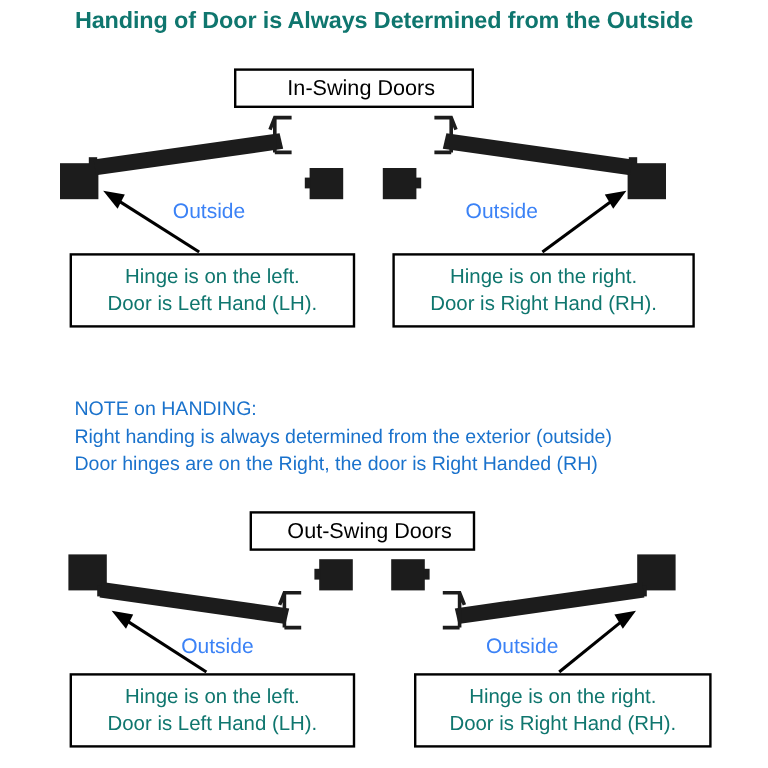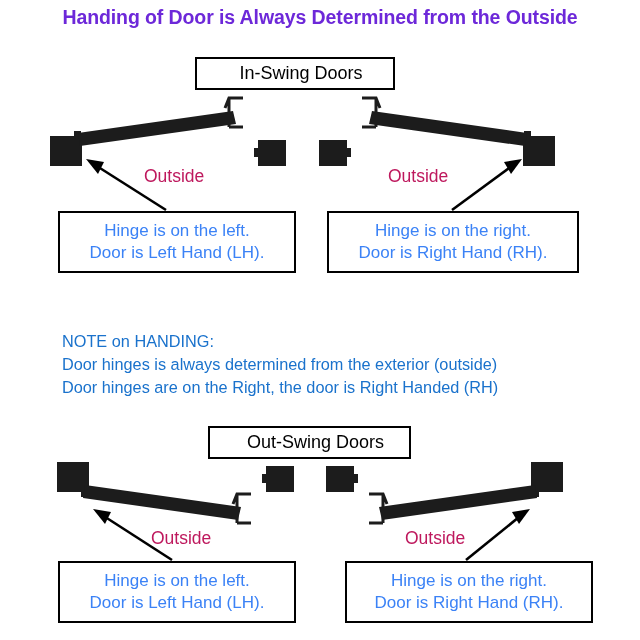--- a/index.html
+++ b/index.html
@@ -25,65 +25,65 @@
   
   .title {
     position: absolute;
     left: 0;
     top: 6px;
     width: 640px;
     text-align: center;
     font-size: 19.5px;
     font-weight: bold;
     letter-spacing: -0.1px;
-    color: #6d28d9;
+    color: #0f766e;
     white-space: nowrap;
   }
 
   
   .section-box {
     position: absolute;
     border: 2px solid #000;
     background: #fff;
     box-sizing: border-box;
     display: flex;
     align-items: center;
     justify-content: center;
     font-size: 18px;
     color: #000;
     padding-left: 12px;
   }
   #inswing-box  { left: 195px; top: 57px;  width: 200px; height: 33px; }
-  #outswing-box { left: 208px; top: 426px; width: 203px; height: 33px; }
+  #outswing-box { left: 208px; top: 426px; width: 188px; height: 33px; }
 
   
   .callout {
     position: absolute;
     border: 2px solid #000;
     background: #fff;
     box-sizing: border-box;
     display: flex;
     flex-direction: column;
     align-items: center;
     justify-content: center;
     font-size: 17px;
     line-height: 1.32;
-    color: #3b82f6;
+    color: #0f766e;
     white-space: nowrap;
   }
   #callout-in-left   { left: 58px;  top: 211px; width: 238px; height: 62px; }
   #callout-in-right  { left: 327px; top: 211px; width: 252px; height: 62px; }
   #callout-out-left  { left: 58px;  top: 561px; width: 238px; height: 62px; }
   #callout-out-right { left: 345px; top: 561px; width: 248px; height: 62px; }
 
   
   .outside-label {
     position: absolute;
     font-size: 17.5px;
-    color: #be185d;
+    color: #3b82f6;
     white-space: nowrap;
   }
   #outside-in-left   { left: 144px; top: 166px; }
   #outside-in-right  { left: 388px; top: 166px; }
   #outside-out-left  { left: 151px; top: 528px; }
   #outside-out-right { left: 405px; top: 528px; }
 
   
   .note-block {
     position: absolute;
@@ -186,21 +186,21 @@
     <span>Hinge is on the left.</span>
     <span>Door is Left Hand (LH).</span>
   </div>
   <div class="callout" id="callout-in-right">
     <span>Hinge is on the right.</span>
     <span>Door is Right Hand (RH).</span>
   </div>
 
   <div class="note-block">
     <span class="note-line">NOTE on HANDING:</span>
-    <span class="note-line">Door hinges is always determined from the exterior (outside)</span>
+    <span class="note-line">Right handing is always determined from the exterior (outside)</span>
     <span class="note-line">Door hinges are on the Right, the door is Right Handed (RH)</span>
   </div>
 
   <div class="callout" id="callout-out-left">
     <span>Hinge is on the left.</span>
     <span>Door is Left Hand (LH).</span>
   </div>
   <div class="callout" id="callout-out-right">
     <span>Hinge is on the right.</span>
     <span>Door is Right Hand (RH).</span>

